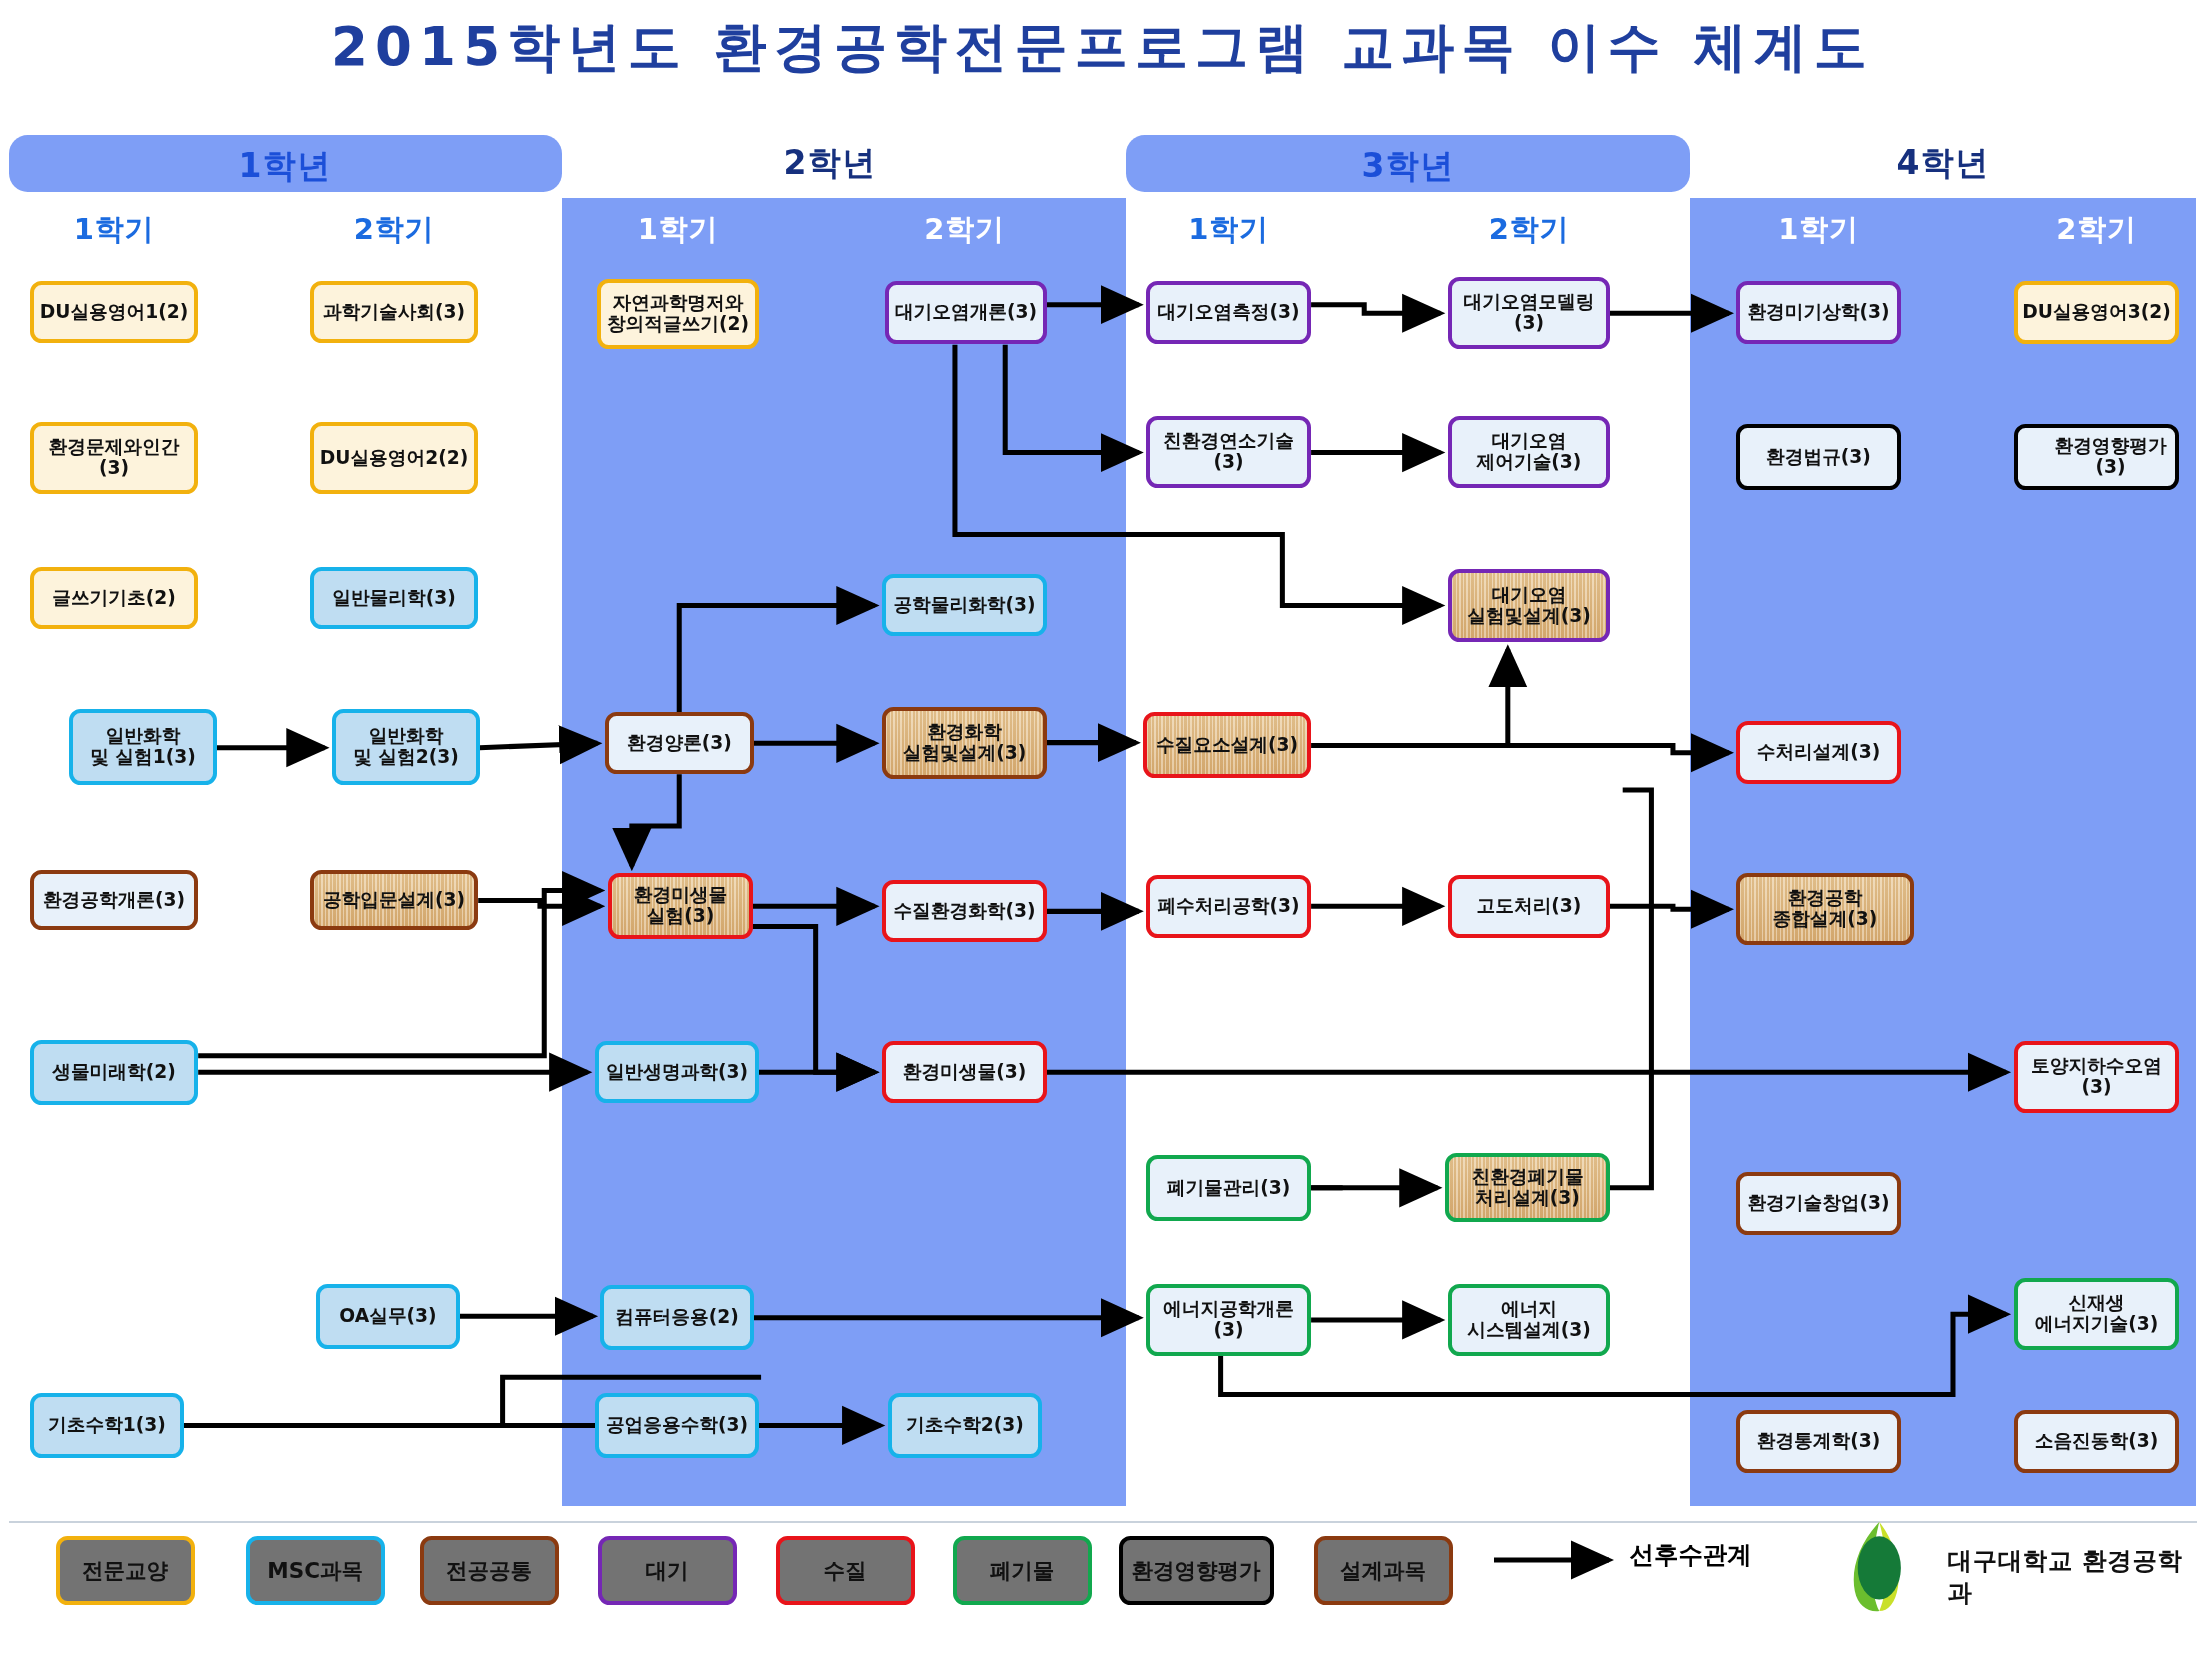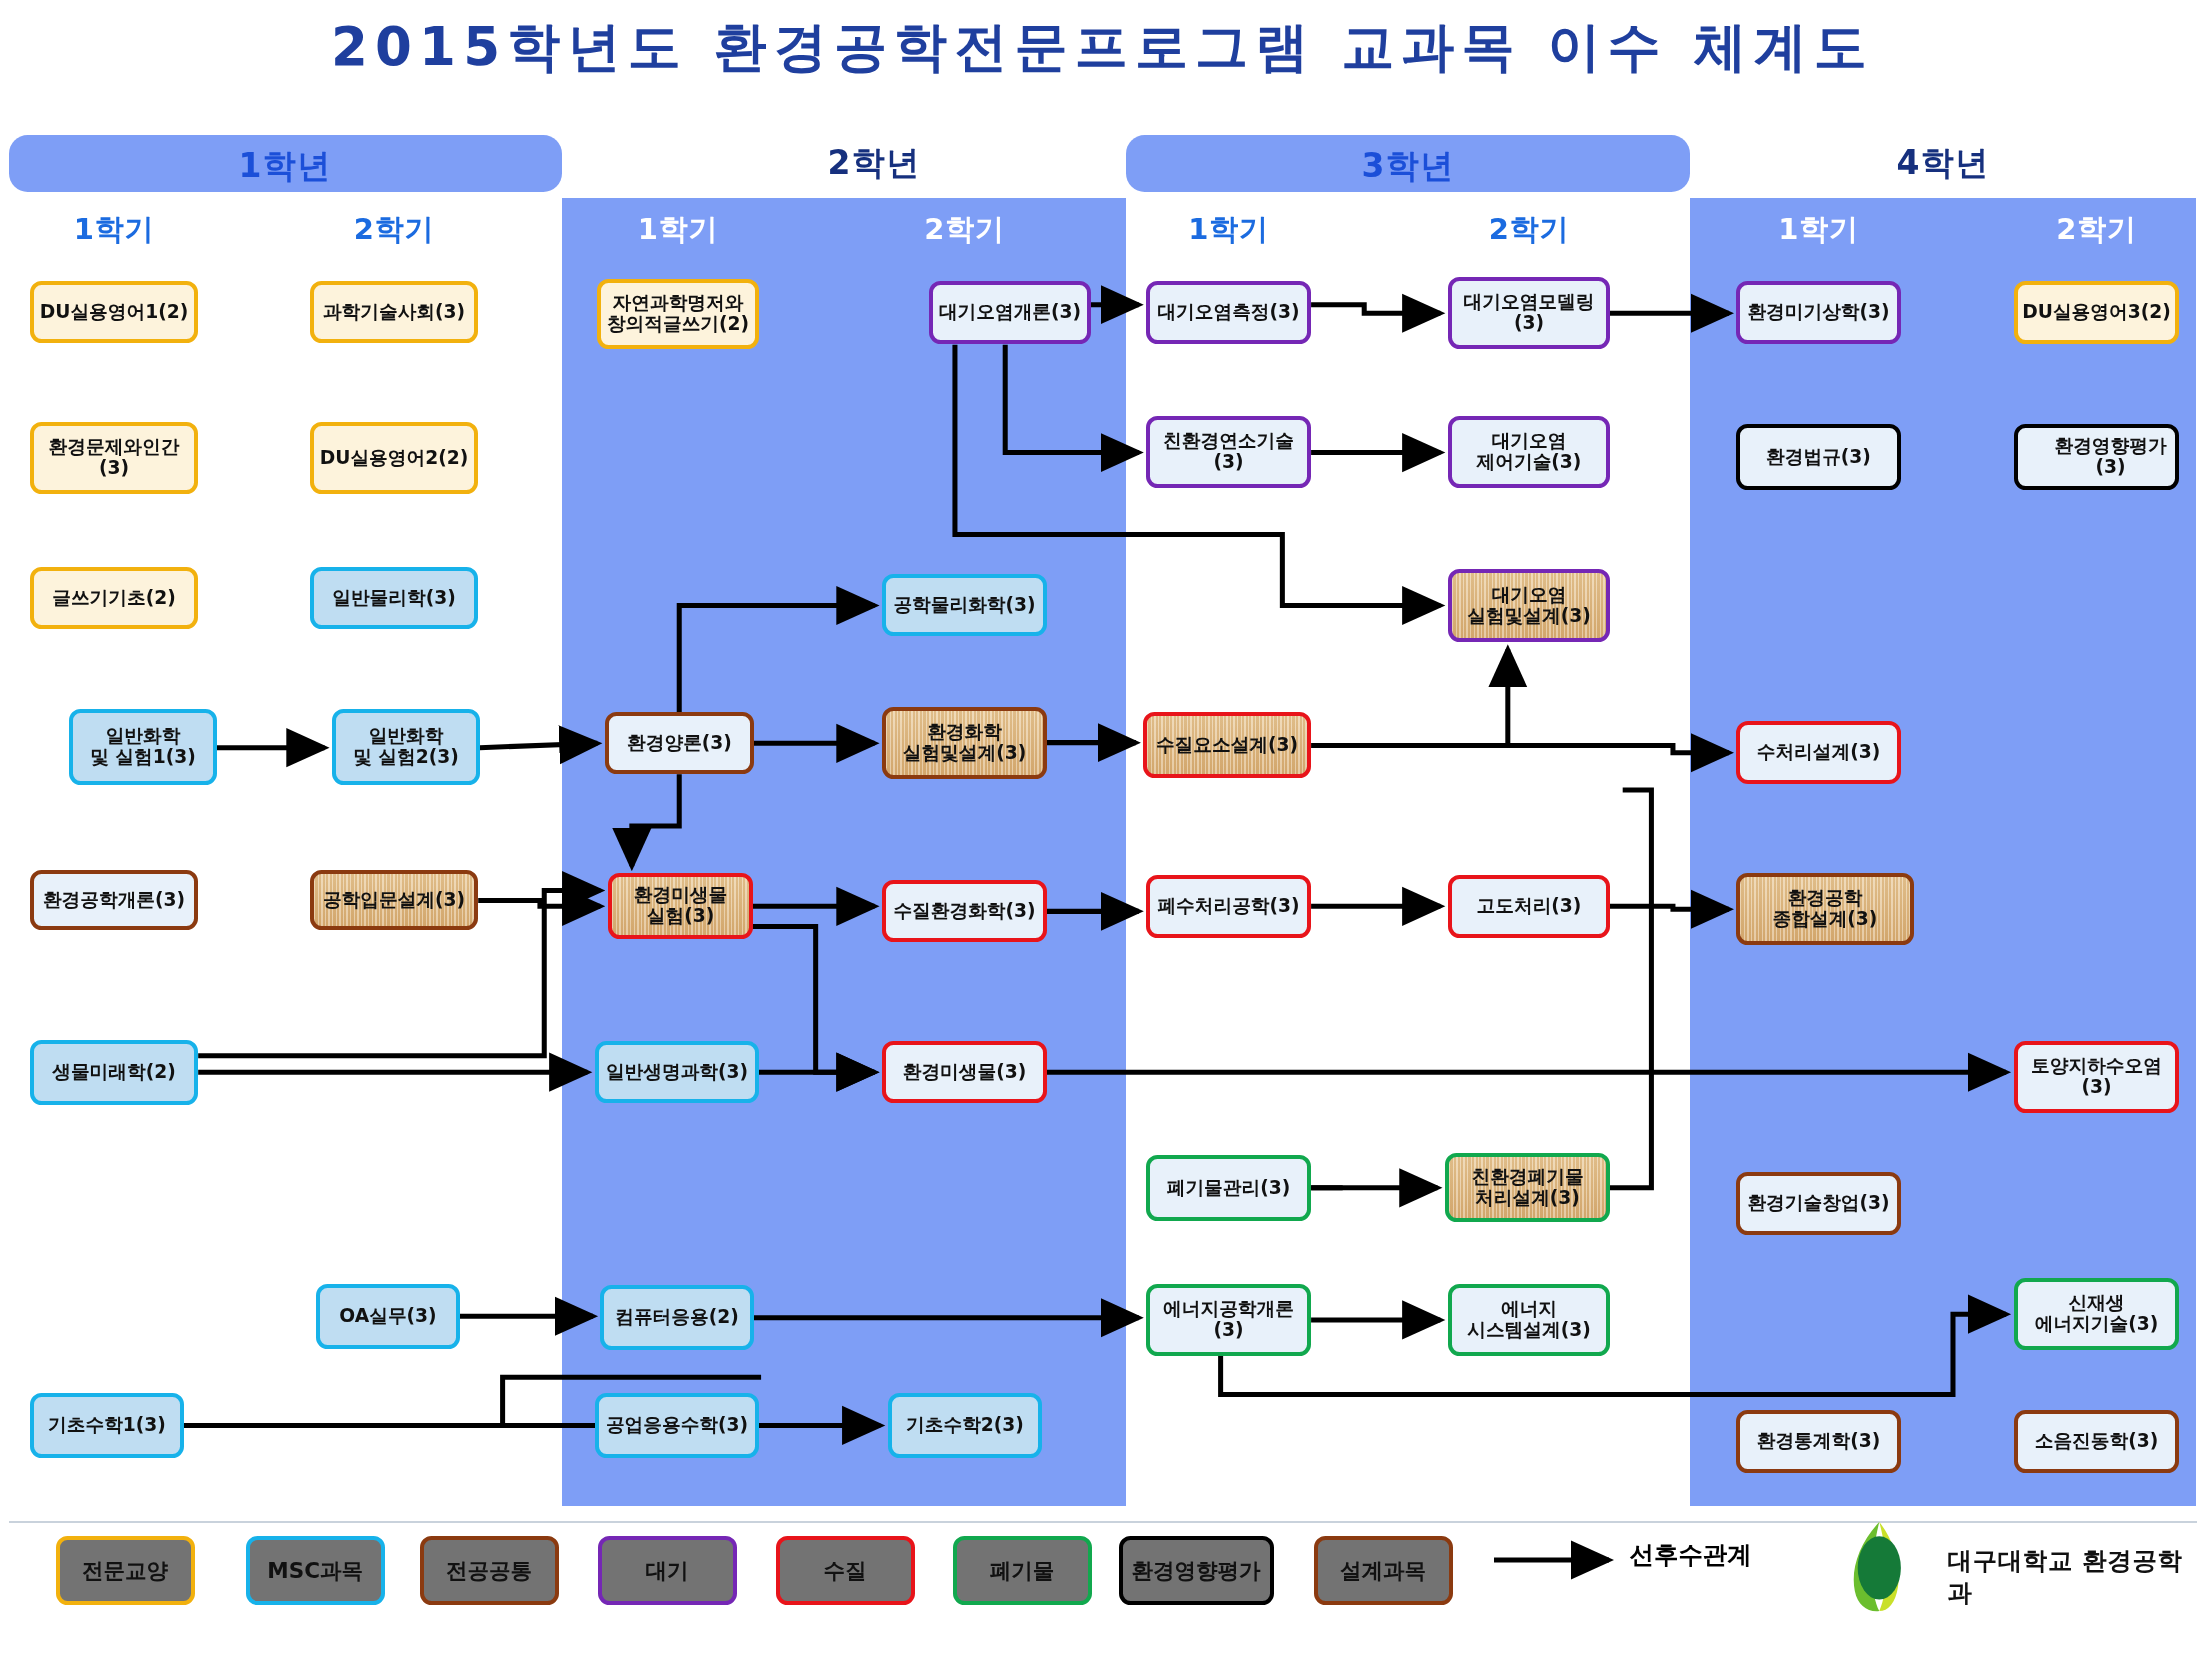--- a/index.html
+++ b/index.html
@@ -77,21 +77,21 @@
 <body>
 
 <div id="page">
 
   <div id="title">2015학년도 환경공학전문프로그램 교과목 이수 체계도</div>
 
   <div class="yearhdr" style="left:8.6px;top:135px;width:553px;height:57px;"></div>
   <div class="yearlabel" style="left:8.6px;top:144px;width:553px;">1학년</div>
 
   <div class="yearbg" style="left:562px;top:198px;width:564px;height:1308px;"></div>
-  <div class="yearlabel dark" style="left:592px;top:141px;width:564px;">2학년</div>
+  <div class="yearlabel dark" style="left:548px;top:141px;width:564px;">2학년</div>
 
   <div class="yearhdr" style="left:1126px;top:135px;width:564px;height:57px;"></div>
   <div class="yearlabel" style="left:1126px;top:144px;width:564px;">3학년</div>
 
   <div class="yearbg" style="left:1690px;top:198px;width:506px;height:1308px;"></div>
   <div class="yearlabel dark" style="left:1690px;top:141px;width:506px;">4학년</div>
 
   <div class="semlabel" style="left:30px;top:210px;width:168px;">1학기</div>
   <div class="semlabel" style="left:310px;top:210px;width:168px;">2학기</div>
   <div class="semlabel onblue" style="left:597px;top:210px;width:162px;">1학기</div>
@@ -196,21 +196,21 @@
 및 실험2(3)</div>
       <div class="box c-common design" style="left: 310px; top: 870px; width: 168px; height: 60px;">공학입문설계(3)</div>
       <div class="box c-gyoyang" style="left: 597px; top: 279px; width: 162px; height: 70px;">자연과학명저와
 창의적글쓰기(2)</div>
       <div class="box c-common" style="left: 605px; top: 712px; width: 149px; height: 62px;">환경양론(3)</div>
       <div class="box c-water design" style="left: 608px; top: 873px; width: 145px; height: 66px;">환경미생물
 실험(3)</div>
       <div class="box c-msc" style="left: 595px; top: 1041px; width: 164px; height: 62px;">일반생명과학(3)</div>
       <div class="box c-msc" style="left: 600px; top: 1285px; width: 154px; height: 65px;">컴퓨터응용(2)</div>
       <div class="box c-msc" style="left: 595px; top: 1393px; width: 164px; height: 65px;">공업응용수학(3)</div>
-      <div class="box c-air" style="left: 929px; top: 281px; width: 162px; height: 63px;">대기오염개론(3)</div>
+      <div class="box c-air" style="left: 885px; top: 281px; width: 162px; height: 63px;">대기오염개론(3)</div>
       <div class="box c-msc" style="left: 882px; top: 574px; width: 165px; height: 62px;">공학물리화학(3)</div>
       <div class="box c-common design" style="left: 882px; top: 707px; width: 165px; height: 72px;">환경화학
 실험및설계(3)</div>
       <div class="box c-water" style="left: 882px; top: 880px; width: 165px; height: 62px;">수질환경화학(3)</div>
       <div class="box c-water" style="left: 882px; top: 1041px; width: 165px; height: 62px;">환경미생물(3)</div>
       <div class="box c-msc" style="left: 888px; top: 1393px; width: 154px; height: 65px;">기초수학2(3)</div>
       <div class="box c-air" style="left: 1146px; top: 281px; width: 165px; height: 63px;">대기오염측정(3)</div>
       <div class="box c-air" style="left: 1146px; top: 416px; width: 165px; height: 72px;">친환경연소기술
 (3)</div>
       <div class="box c-water design" style="left: 1143px; top: 712px; width: 168px; height: 66px;">수질요소설계(3)</div>

